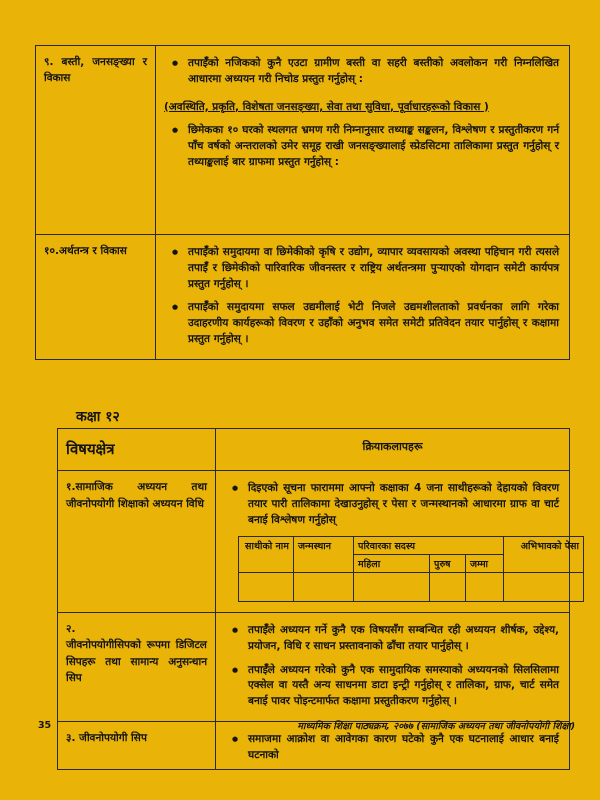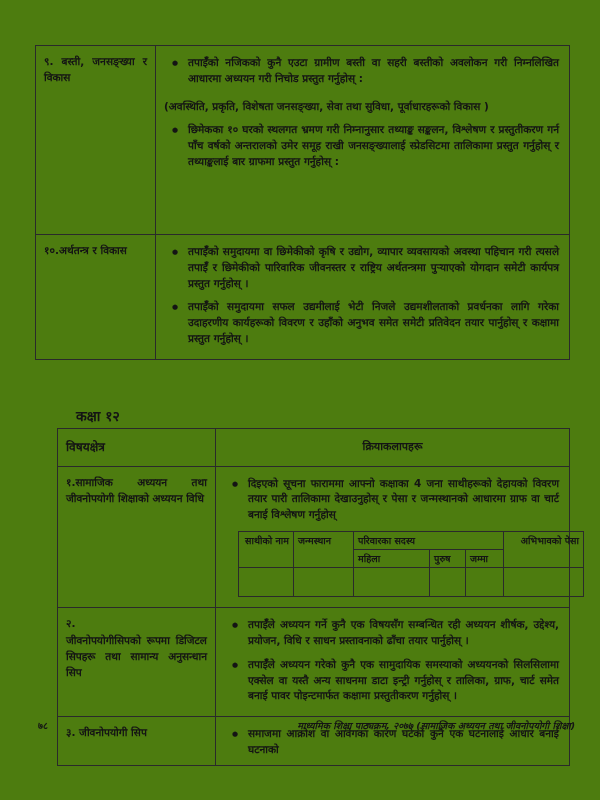--- a/index.html
+++ b/index.html
@@ -1,42 +1,42 @@
 <!DOCTYPE html>
 <html><head>
 <meta charset="utf-8">
 <style>
   html,body{margin:0;padding:0;background:#e8e8e8;}
   .page{
-    position:relative;width:600px;height:800px;background:#4d7c0f;
+    position:relative;width:600px;height:800px;background:#eab308;
     font-family:"DejaVu Sans","Liberation Sans",sans-serif;
     color:#141414;font-weight:600;overflow:hidden;margin:0 auto;
   }
   table{border-collapse:collapse;}
   .outer td{border:1.5px solid #2a2a2a;vertical-align:top;}
   .t1{position:absolute;left:35px;top:45px;width:535px;table-layout:fixed;}
   .t2{position:absolute;left:57px;top:428px;width:513px;table-layout:fixed;}
   .t1 .label-cell{width:103px;}
   .t2 .label-cell{width:141px;}
   .label-cell{padding:7px 8px;font-size:10.5px;line-height:1.55;text-align:justify;}
   .content-cell{padding:6px 10px 4px 8px;font-size:10.5px;line-height:1.5;}
   .bullet-item{display:flex;margin:3px 0 8px 8px;}
   .bullet{flex:0 0 16px;font-size:7px;line-height:1;padding-top:5px;color:#141414;}
   .btext{flex:1;text-align:justify;}
-  .plain-note{margin:12px 0 8px 0;text-align:justify;}
+  .plain-note{margin:12px 0 8px 0;text-align:justify;text-decoration:underline;}
   .plain-text{text-align:justify;}
   .inner{table-layout:fixed;margin:6px 0 6px 44px;}
   .inner td{border:1.3px solid #2a2a2a;padding:3px 6px;font-size:10px;line-height:1.4;vertical-align:top;}
   .inner-age{width:345px;}
   .inner-age td{height:19px;}
   .inner-friends{width:345px;margin-left:14px;}
   .inner-friends td{padding:2px 4px;font-size:9.5px;}
   .cell-center{text-align:right;vertical-align:middle;}
   .hdr-cell{text-align:center;font-weight:700;font-size:11px;padding:9px 6px;}
-  .hdr-left{text-align:left;font-weight:700;font-size:12px;padding:9px 8px;}
+  .hdr-left{text-align:left;font-weight:700;font-size:15px;padding:9px 8px;}
   .section-heading{position:absolute;left:76px;top:406px;font-size:14px;font-weight:700;}
   .empty-row td{height:24px;}
   .footer{position:absolute;left:0;top:719px;width:600px;font-size:9.5px;}
   .page-num{position:absolute;left:38px;top:0;}
   .footer-src{position:absolute;right:25px;top:0;font-style:italic;text-align:left;}
   .num-line{display:block;}
 </style>
 </head>
 <body>
 
@@ -155,17 +155,17 @@
         <div class="bullet-item" style="margin-bottom:3px;">
           <span class="bullet">●</span>
           <div class="btext">समाजमा आक्रोश वा आवेगका कारण घटेको कुनै एक घटनालाई आधार बनाई घटनाको</div>
         </div>
       </td>
     </tr>
   </tbody>
     </table>
 
   <div class="footer">
-    <span class="page-num">७८</span>
+    <span class="page-num">35</span>
     <span class="footer-src">माध्यमिक शिक्षा पाठ्यक्रम, २०७७ (सामाजिक अध्ययन तथा जीवनोपयोगी शिक्षा)</span>
   </div>
 
 </div>
 
 </body></html>

